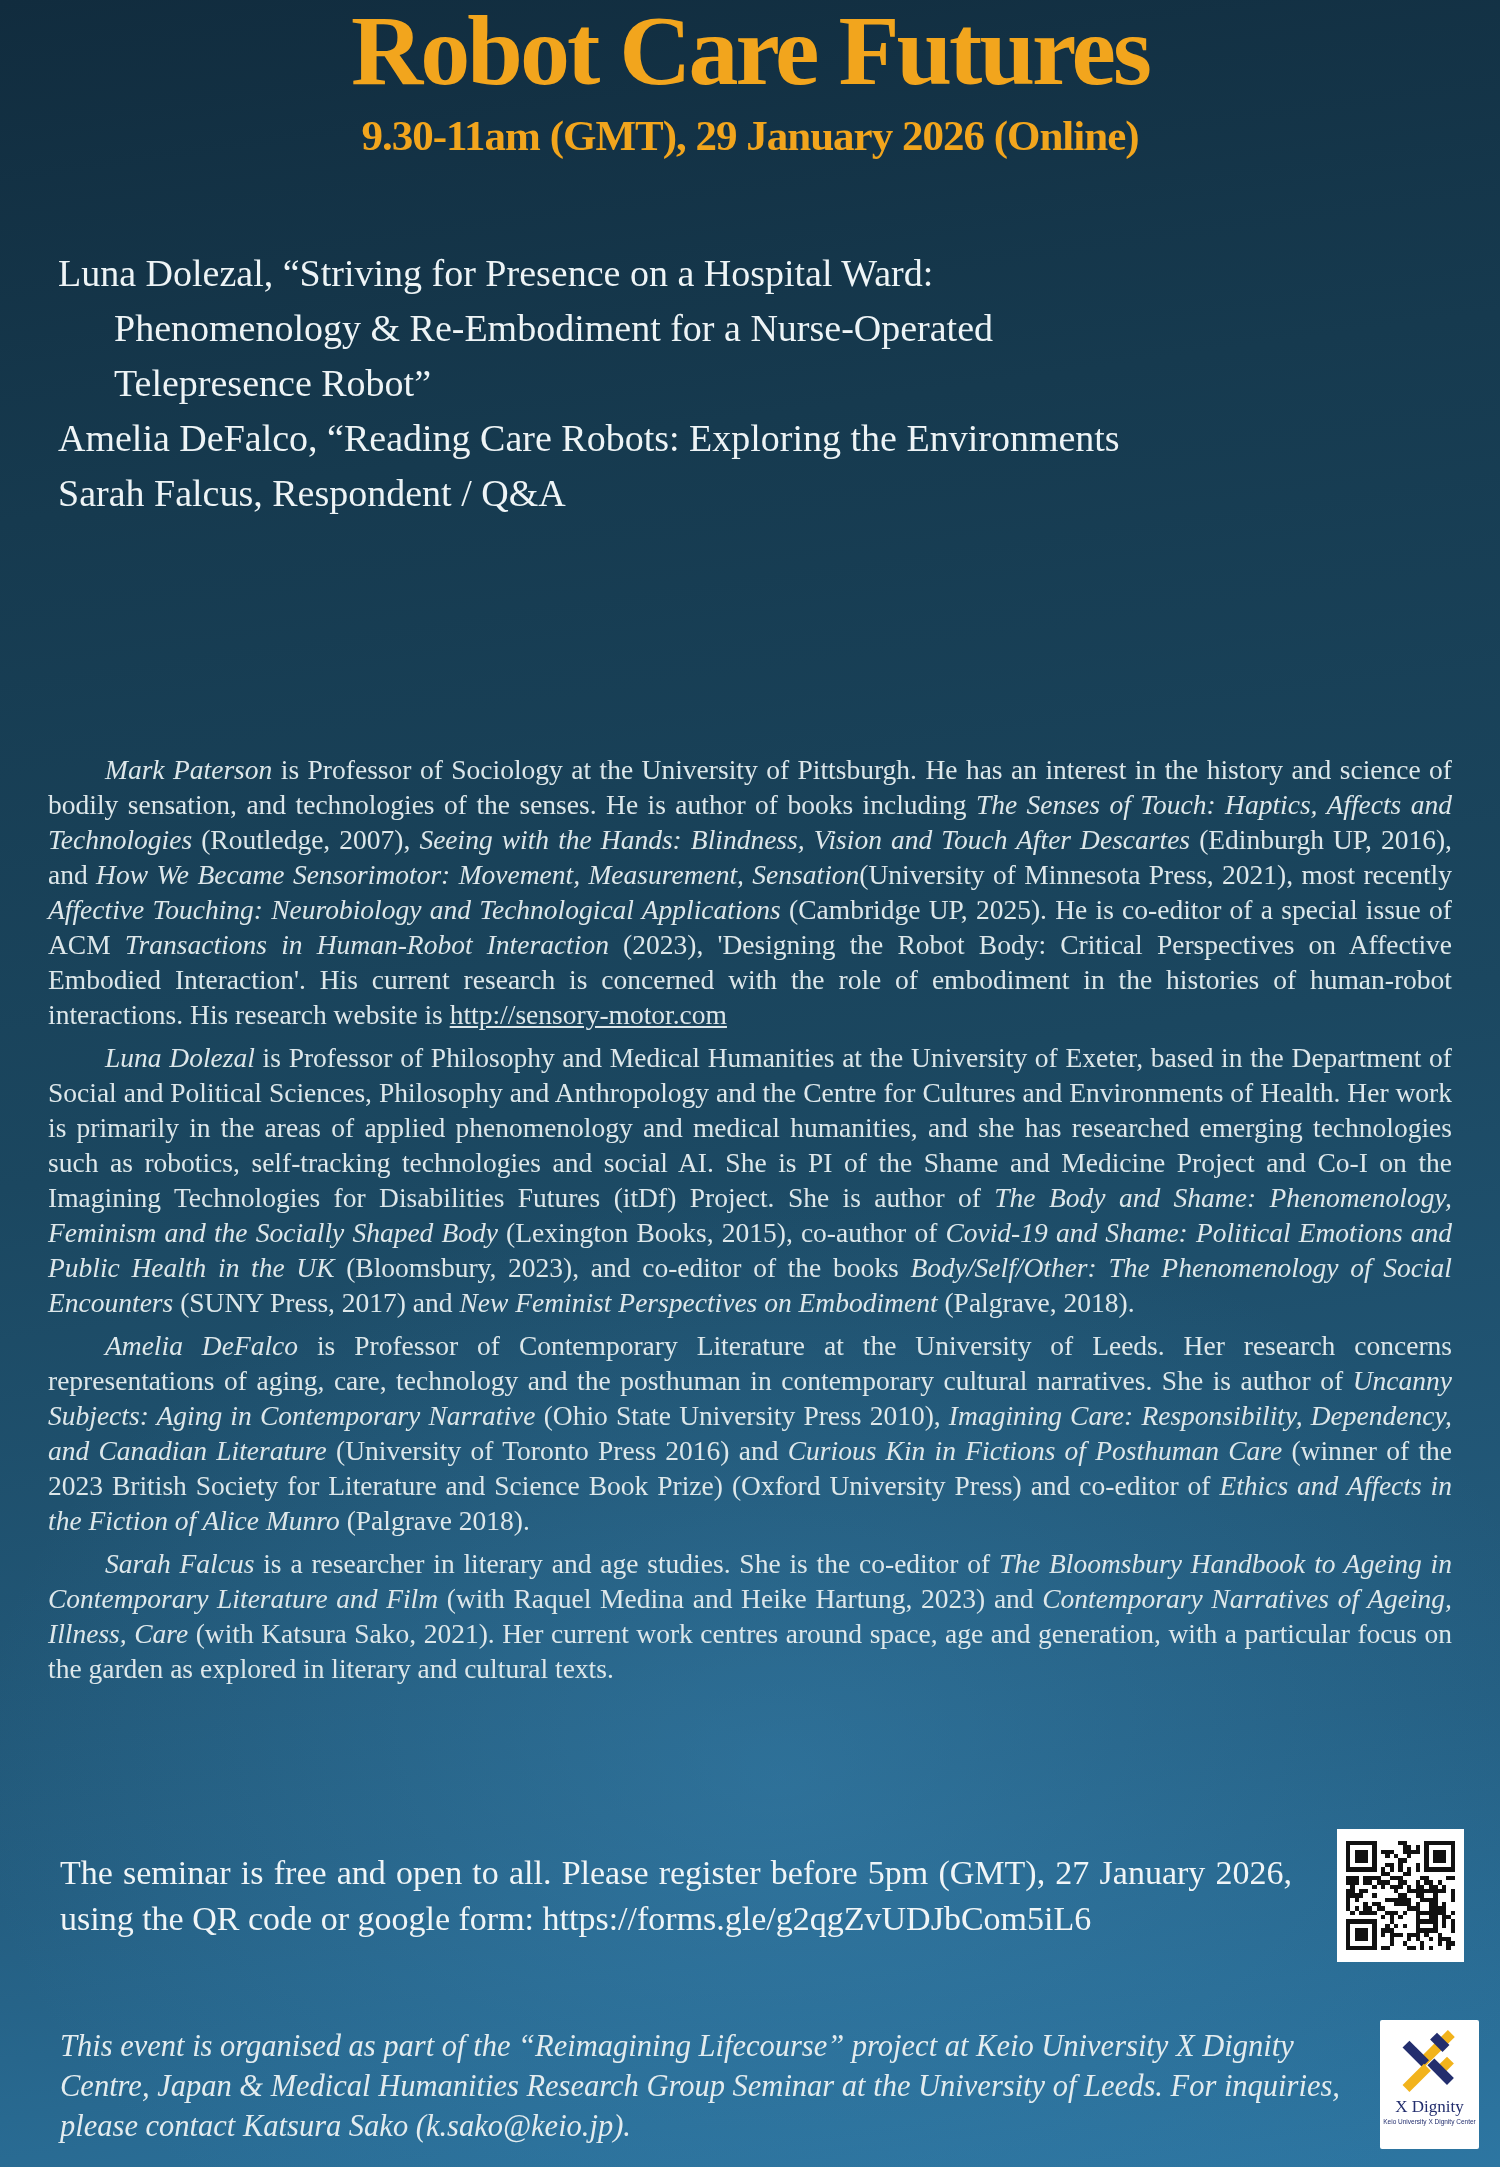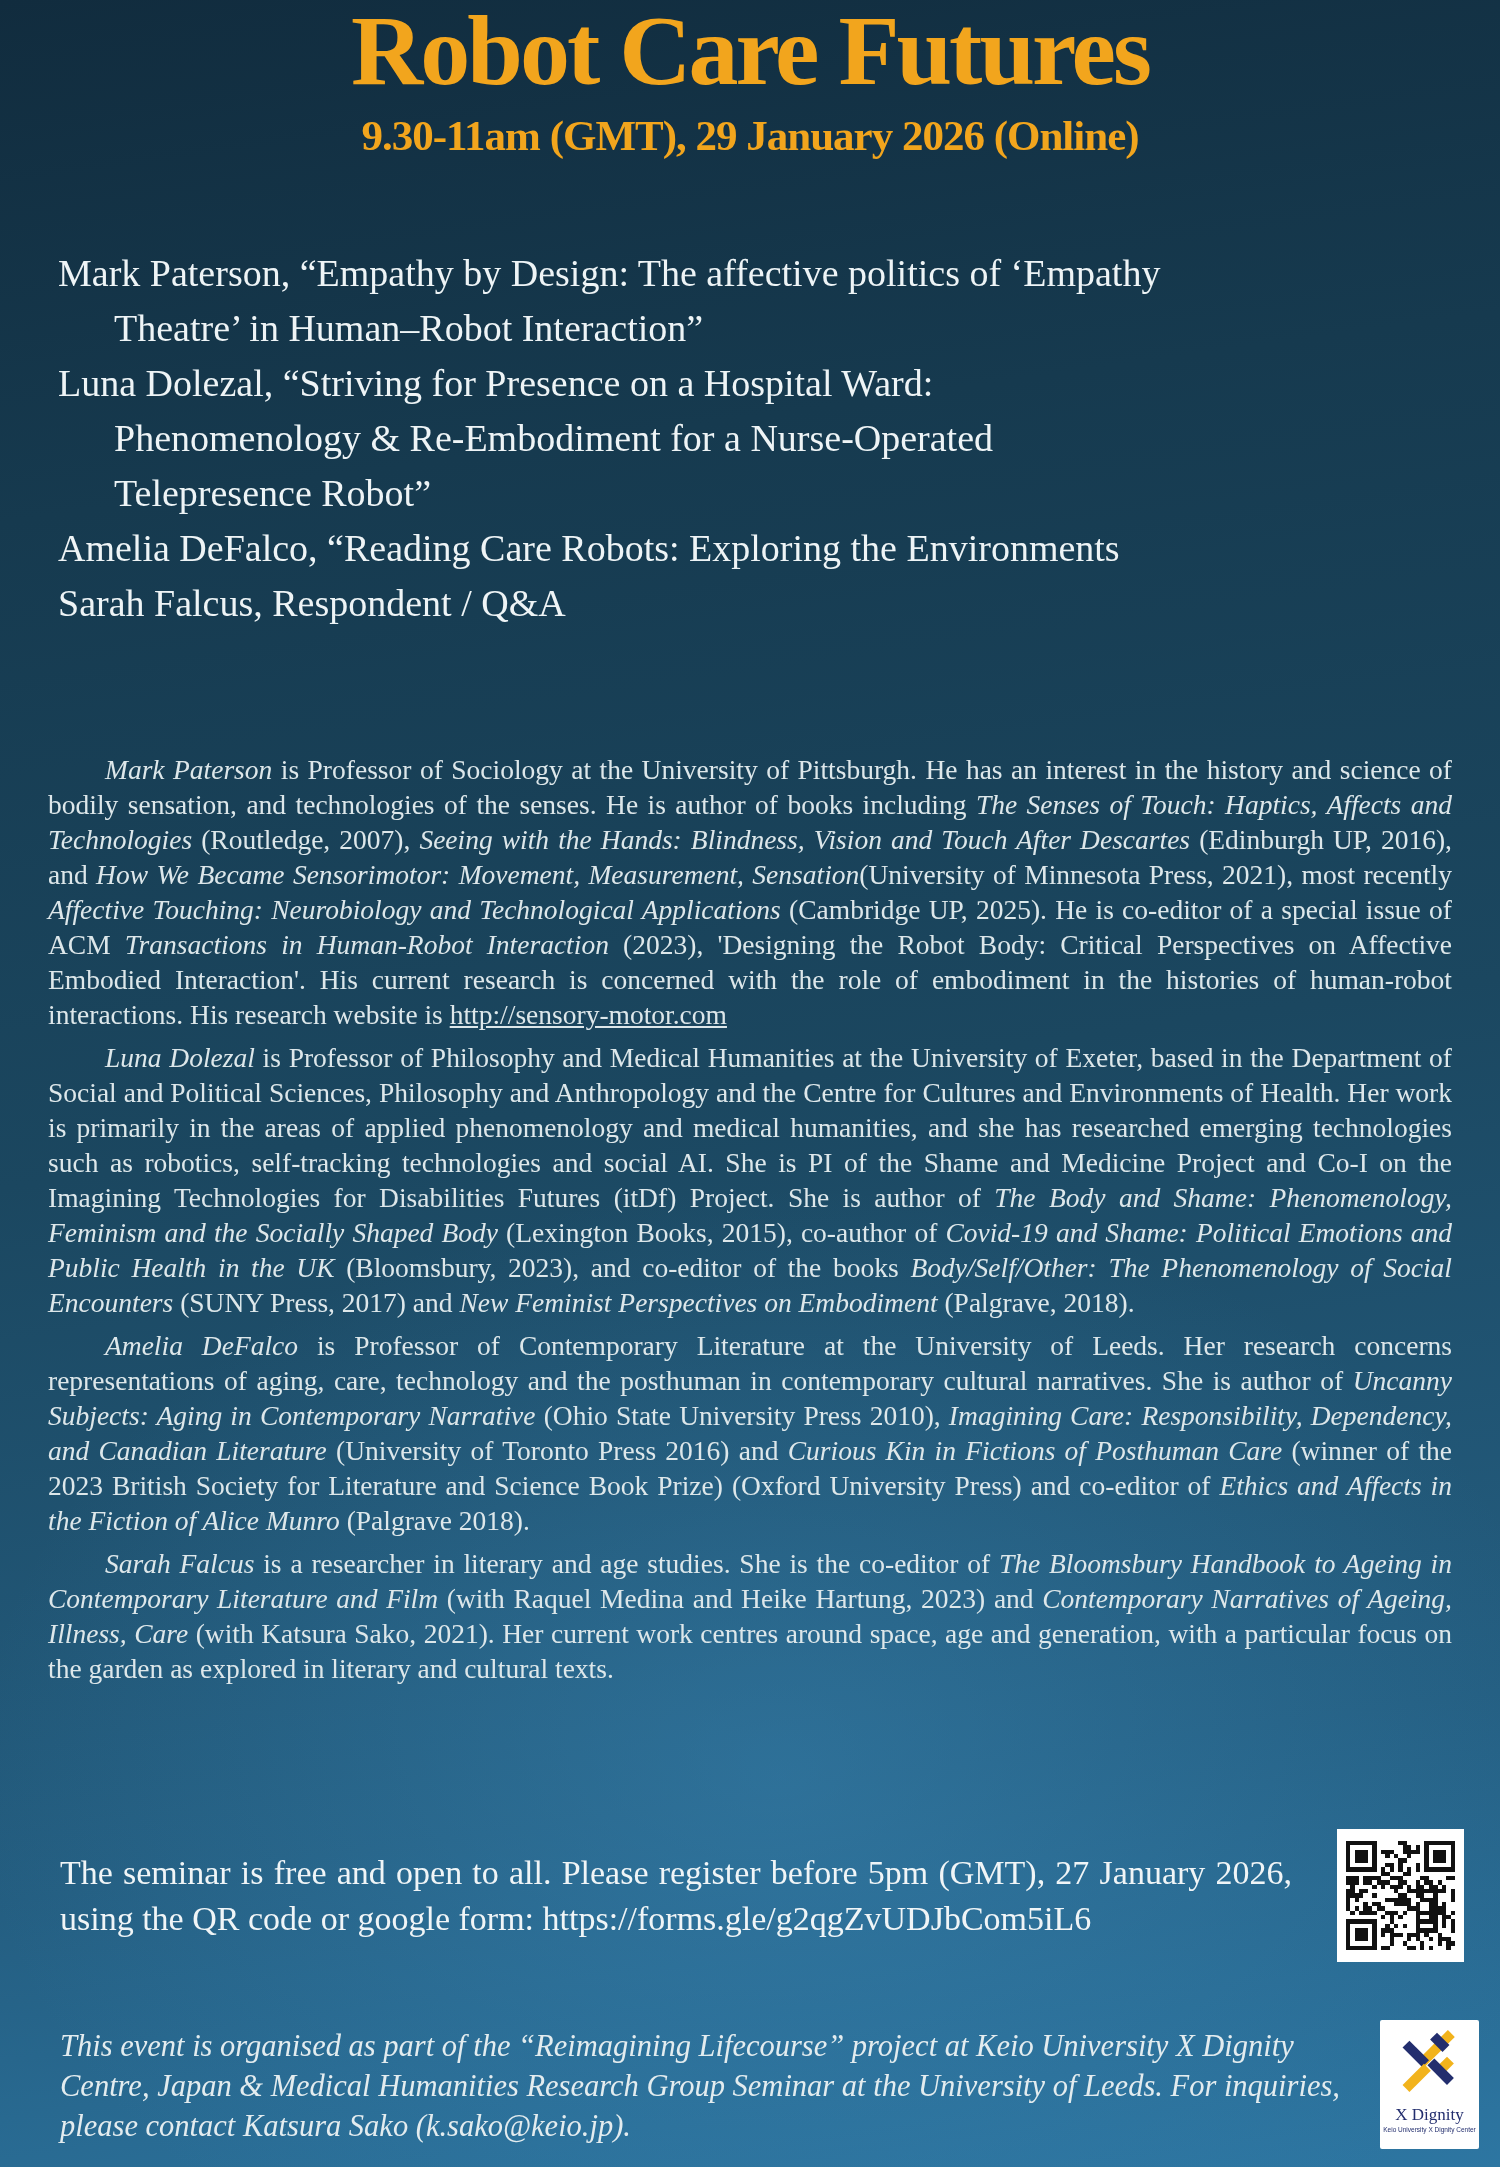--- a/index.html
+++ b/index.html
@@ -60,44 +60,40 @@
   }
   
   .logo-box{
     position:absolute;left:1380px;top:2020px;width:99px;height:129px;
     background:#ffffff;border-radius:2px;
     display:flex;flex-direction:column;align-items:center;
     padding-top:9px;box-sizing:border-box;
   }
   .logo-mark{width:66px;height:64px;}
   .logo-title{
-    margin-top:13px;font-size:17px;line-height:1;color:#232e6e;
+    margin-top:5px;font-size:17px;line-height:1;color:#232e6e;
     font-family:"Liberation Serif", serif;
   }
   .logo-caption{
     margin-top:4px;font-size:6.5px;line-height:1;color:#232e6e;
     font-family:"Liberation Sans", sans-serif;
     white-space:nowrap;
   }
 </style>
 </head>
 <body>
 
 <div class="poster">
 
   <header class="hdr">
     <h1 class="title">Robot Care Futures</h1>
     <h2 class="subtitle">9.30-11am (GMT), 29 January 2026 (Online)</h2>
   </header>
 
   <section class="program">
-      <div class="program-item">
-        <div class="program-line">Mark Paterson, “Empathy by Design: The affective politics of ‘Empathy</div>
-        <div class="program-line cont">Theatre’ in Human–Robot Interaction”</div>
-      </div>
       <div class="program-item">
         <div class="program-line">Luna Dolezal, “Striving for Presence on a Hospital Ward:</div>
         <div class="program-line cont">Phenomenology &amp; Re-Embodiment for a Nurse-Operated</div>
         <div class="program-line cont">Telepresence Robot”</div>
       </div>
       <div class="program-item">
         <div class="program-line">Amelia DeFalco, “Reading Care Robots: Exploring the Environments</div>
       </div>
       <div class="program-item">
         <div class="program-line">Sarah Falcus, Respondent /  Q&amp;A</div>

